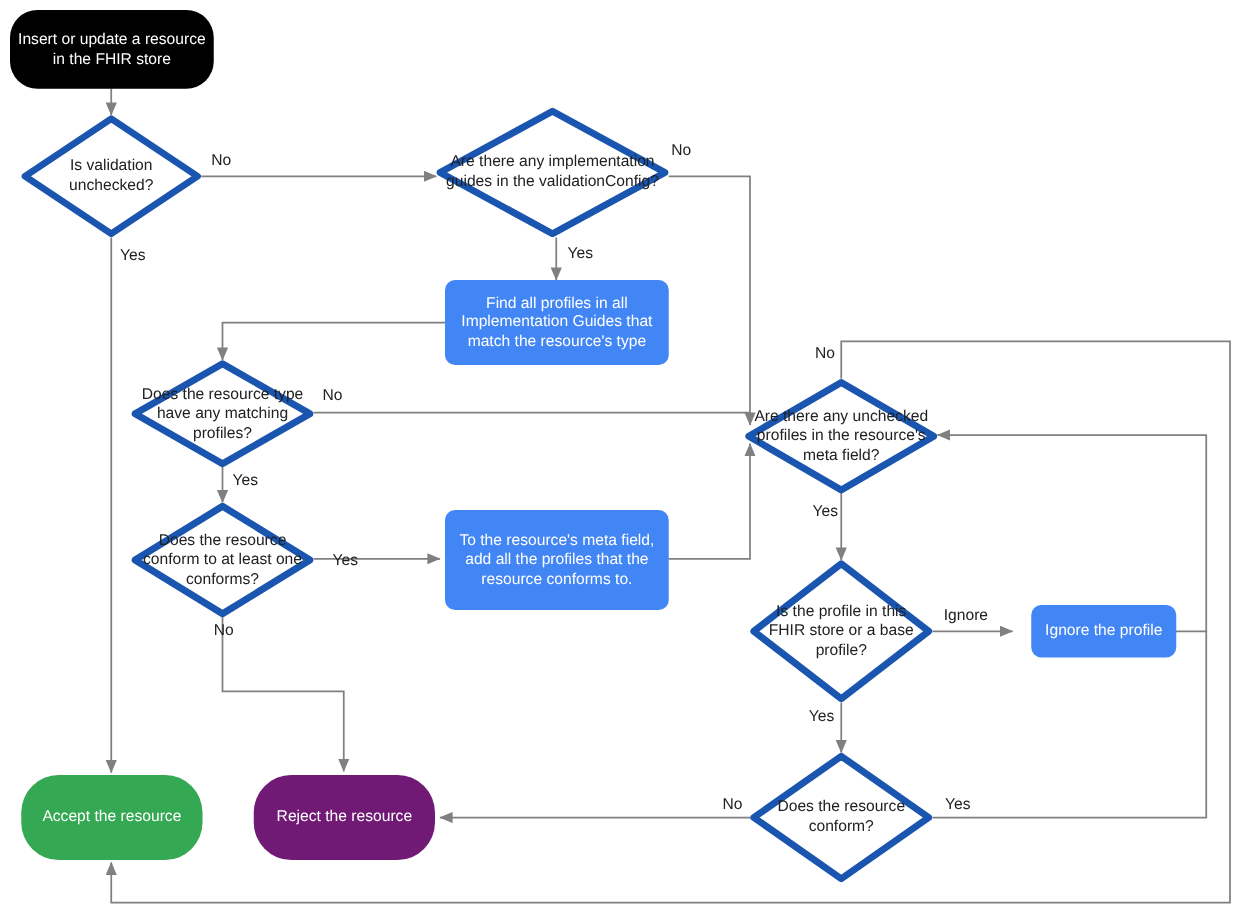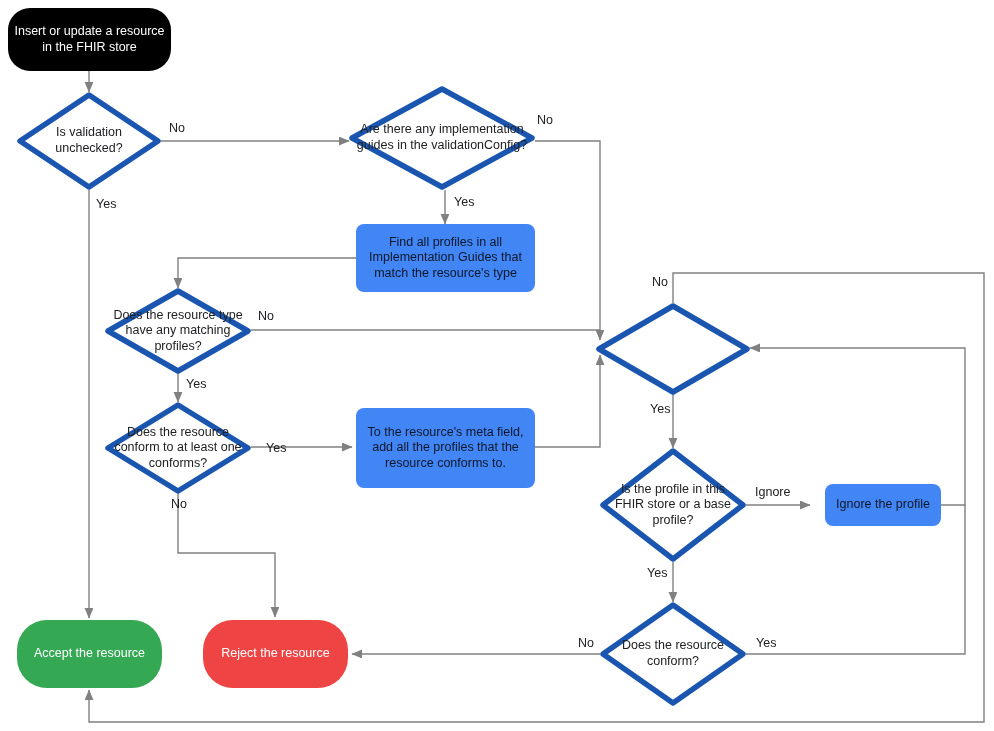--- a/index.html
+++ b/index.html
@@ -42,24 +42,24 @@
   .term {
     border-radius: 30px;
     color: #ffffff;
     font-size: 12.5px;
   }
   .term.start {
     background: #000000;
     border-radius: 22px;
   }
   .term.accept { background: #34a853; }
-  .term.reject { background: #ef4444; }
+  .term.reject { background: #701a75; }
   .proc {
     background: #4285f4;
-    color: #0f172a;
+    color: #ffffff;
     border-radius: 8px;
     font-size: 12.5px;
   }
   
   .decision {
     background: transparent;
     color: #202124;
     font-size: 12.5px;
   }
   .decision .dshape {
@@ -172,20 +172,21 @@
   </div>
 
   <div class="node proc" style="left:356px; top:408px; width:179px; height:80px;">
     <span class="txt">To the resource's meta field, add all the profiles that the resource conforms to.</span>
   </div>
 
   <div class="node decision" style="left:596px; top:303px; width:154px; height:92px;">
     <svg class="dshape" viewBox="0 0 154 92" preserveAspectRatio="none">
       <polygon points="77,3 151,46 77,89 3,46" fill="#ffffff" stroke="#1a56b0" stroke-width="5.5" stroke-linejoin="round"></polygon>
     </svg>
+    <span class="txt">Are there any unchecked profiles in the resource's meta field?</span>
   </div>
 
   <div class="node decision" style="left:600px; top:448px; width:146px; height:114px;">
     <svg class="dshape" viewBox="0 0 146 114" preserveAspectRatio="none">
       <polygon points="73,3 143,57 73,111 3,57" fill="#ffffff" stroke="#1a56b0" stroke-width="5.5" stroke-linejoin="round"></polygon>
     </svg>
     <span class="txt">Is the profile in this FHIR store or a base profile?</span>
   </div>
 
   <div class="node proc" style="left:812px; top:484px; width:116px; height:42px;margin-left:13px;">

